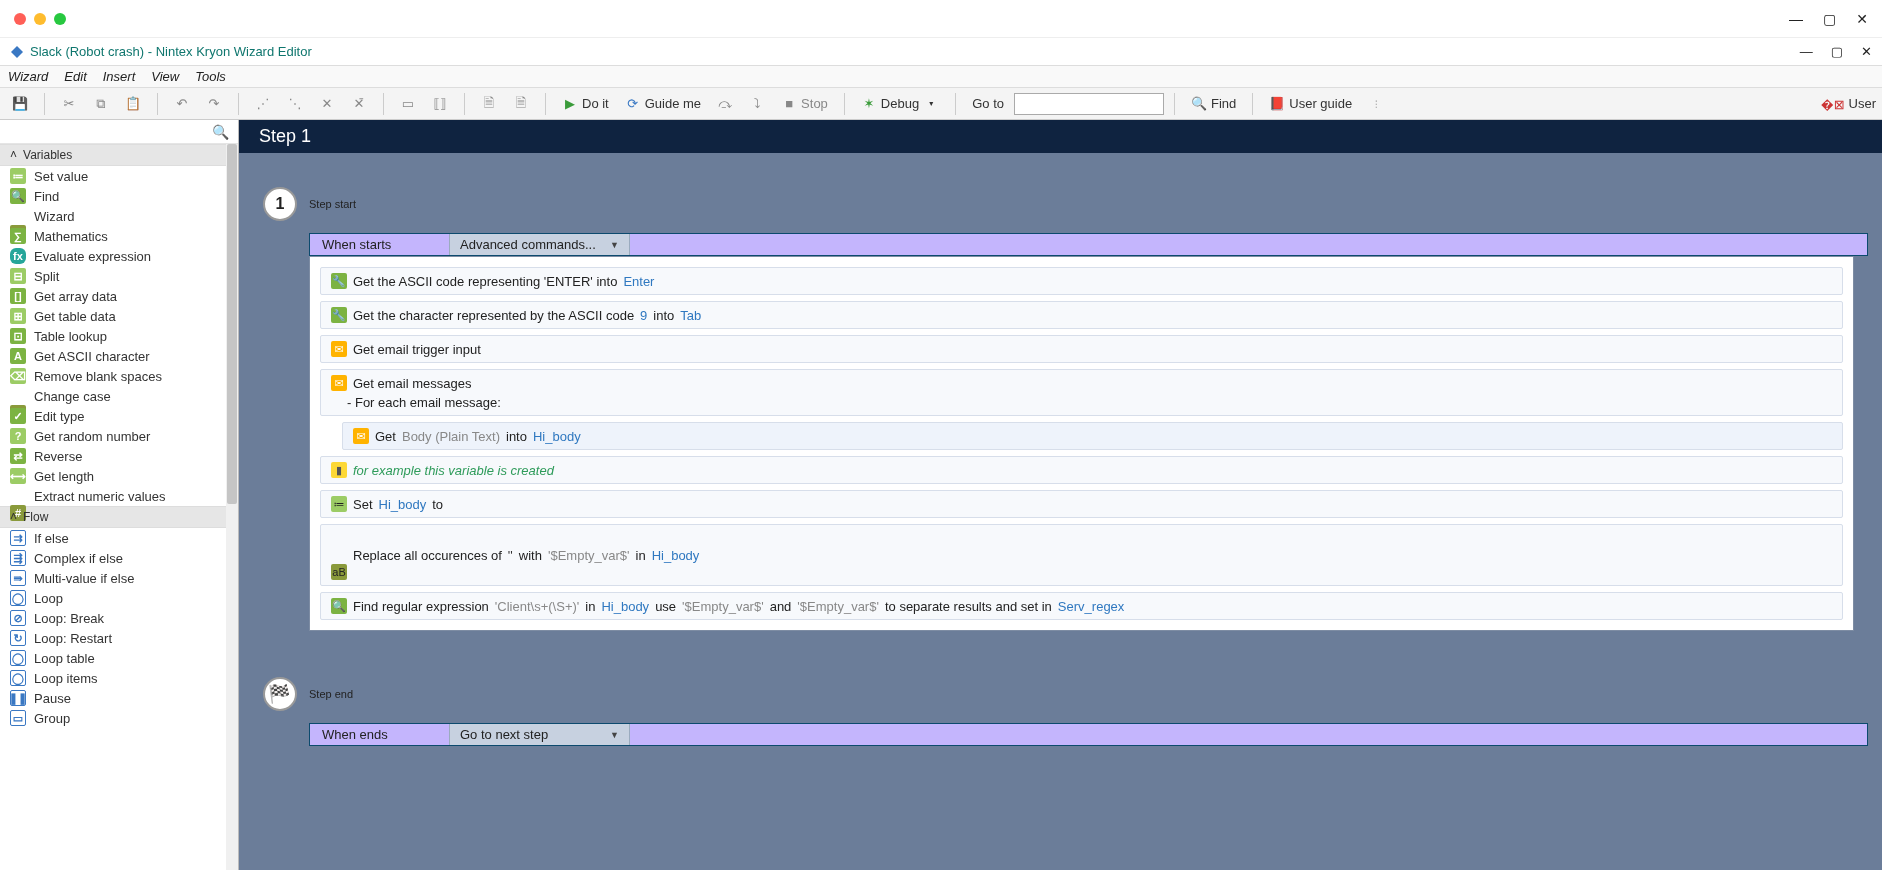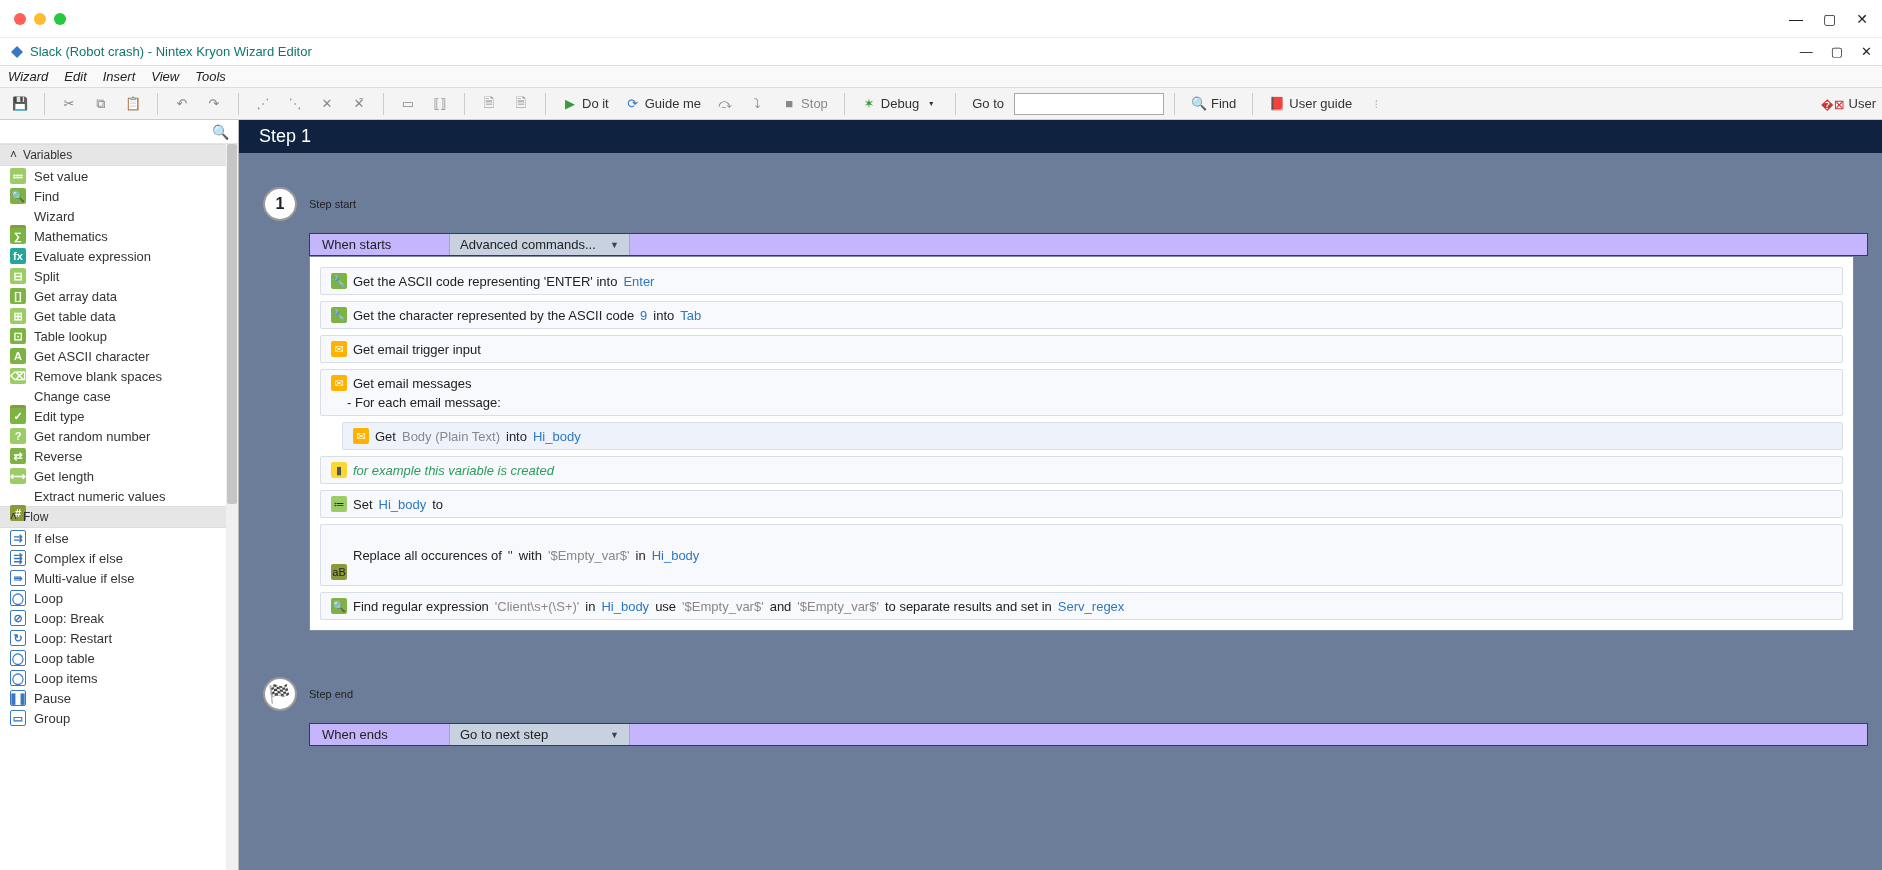--- a/index.html
+++ b/index.html
@@ -70,21 +70,21 @@
 .action-row .a-ico { width:16px; height:16px; display:inline-flex; align-items:center; justify-content:center; font-size:11px; border-radius:2px; flex-shrink:0; }
 .ar-sub { margin-left: 16px; }
 .ar-indent2 { margin-left: 22px; background:#eef3fb; }
 .var-link { color: #2f78c0; }
 .var-grey { color: #888; }
 .var-green-italic { color: #2e9b5a; font-style: italic; }
 .var-dark { color:#333; }
 
 .bg-green { background:#7cb342; }
 .bg-lime { background:#9ccc65; }
-.bg-teal { background:#26a69a; }
+.bg-teal { background:#26a69a;border-radius:6px; }
 .bg-amber { background:#ffb300; color:#fff; }
 .bg-yellow { background:#fdd835; color:#555; }
 .bg-olive { background:#8a9a3b;margin-top:34px; }
 .bg-white-border { background:#fff; border:1.5px solid #3a78c3; }
 .txt-blue { color:#3a78c3; }
 </style>
 </head>
 <body>
 
 <div class="mac-chrome">

